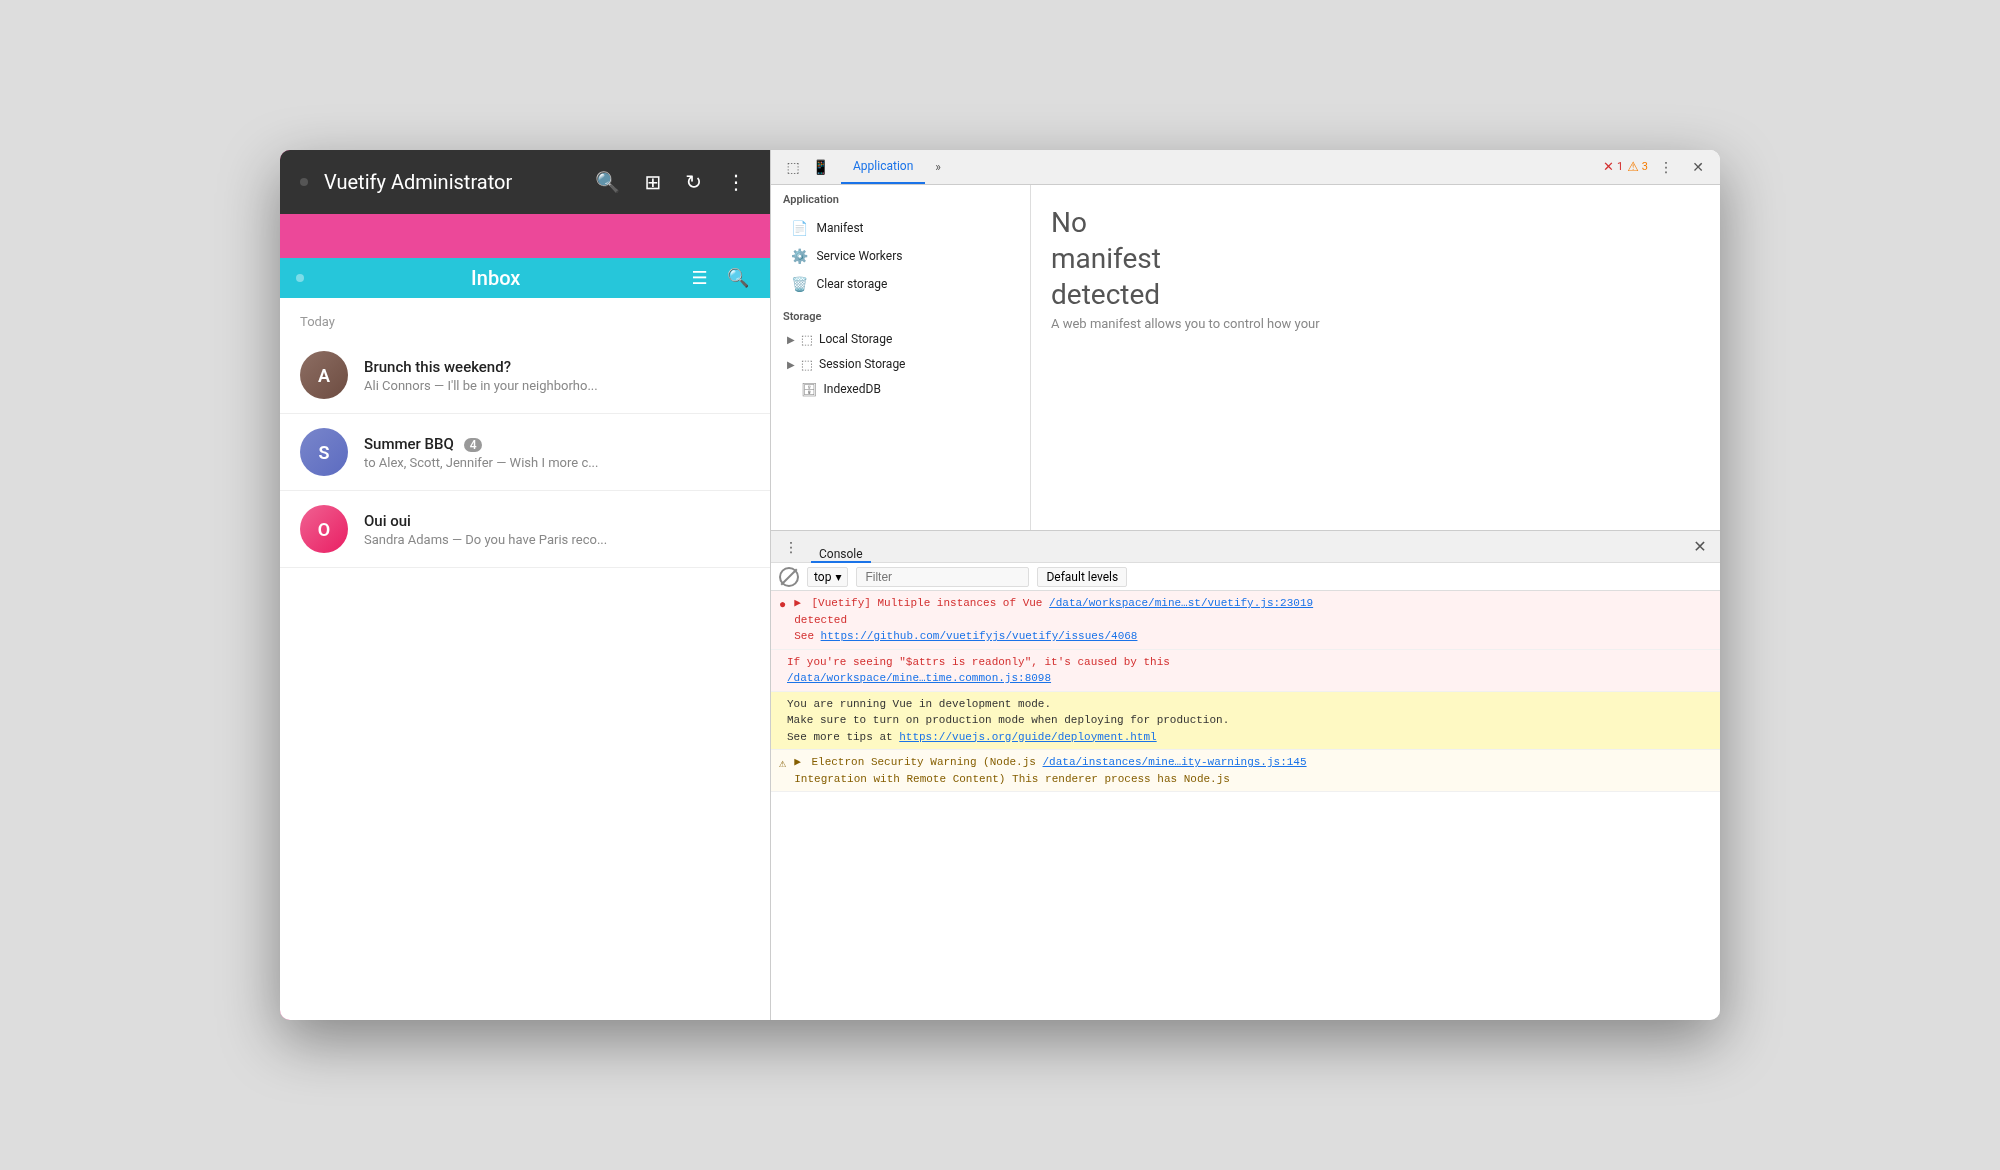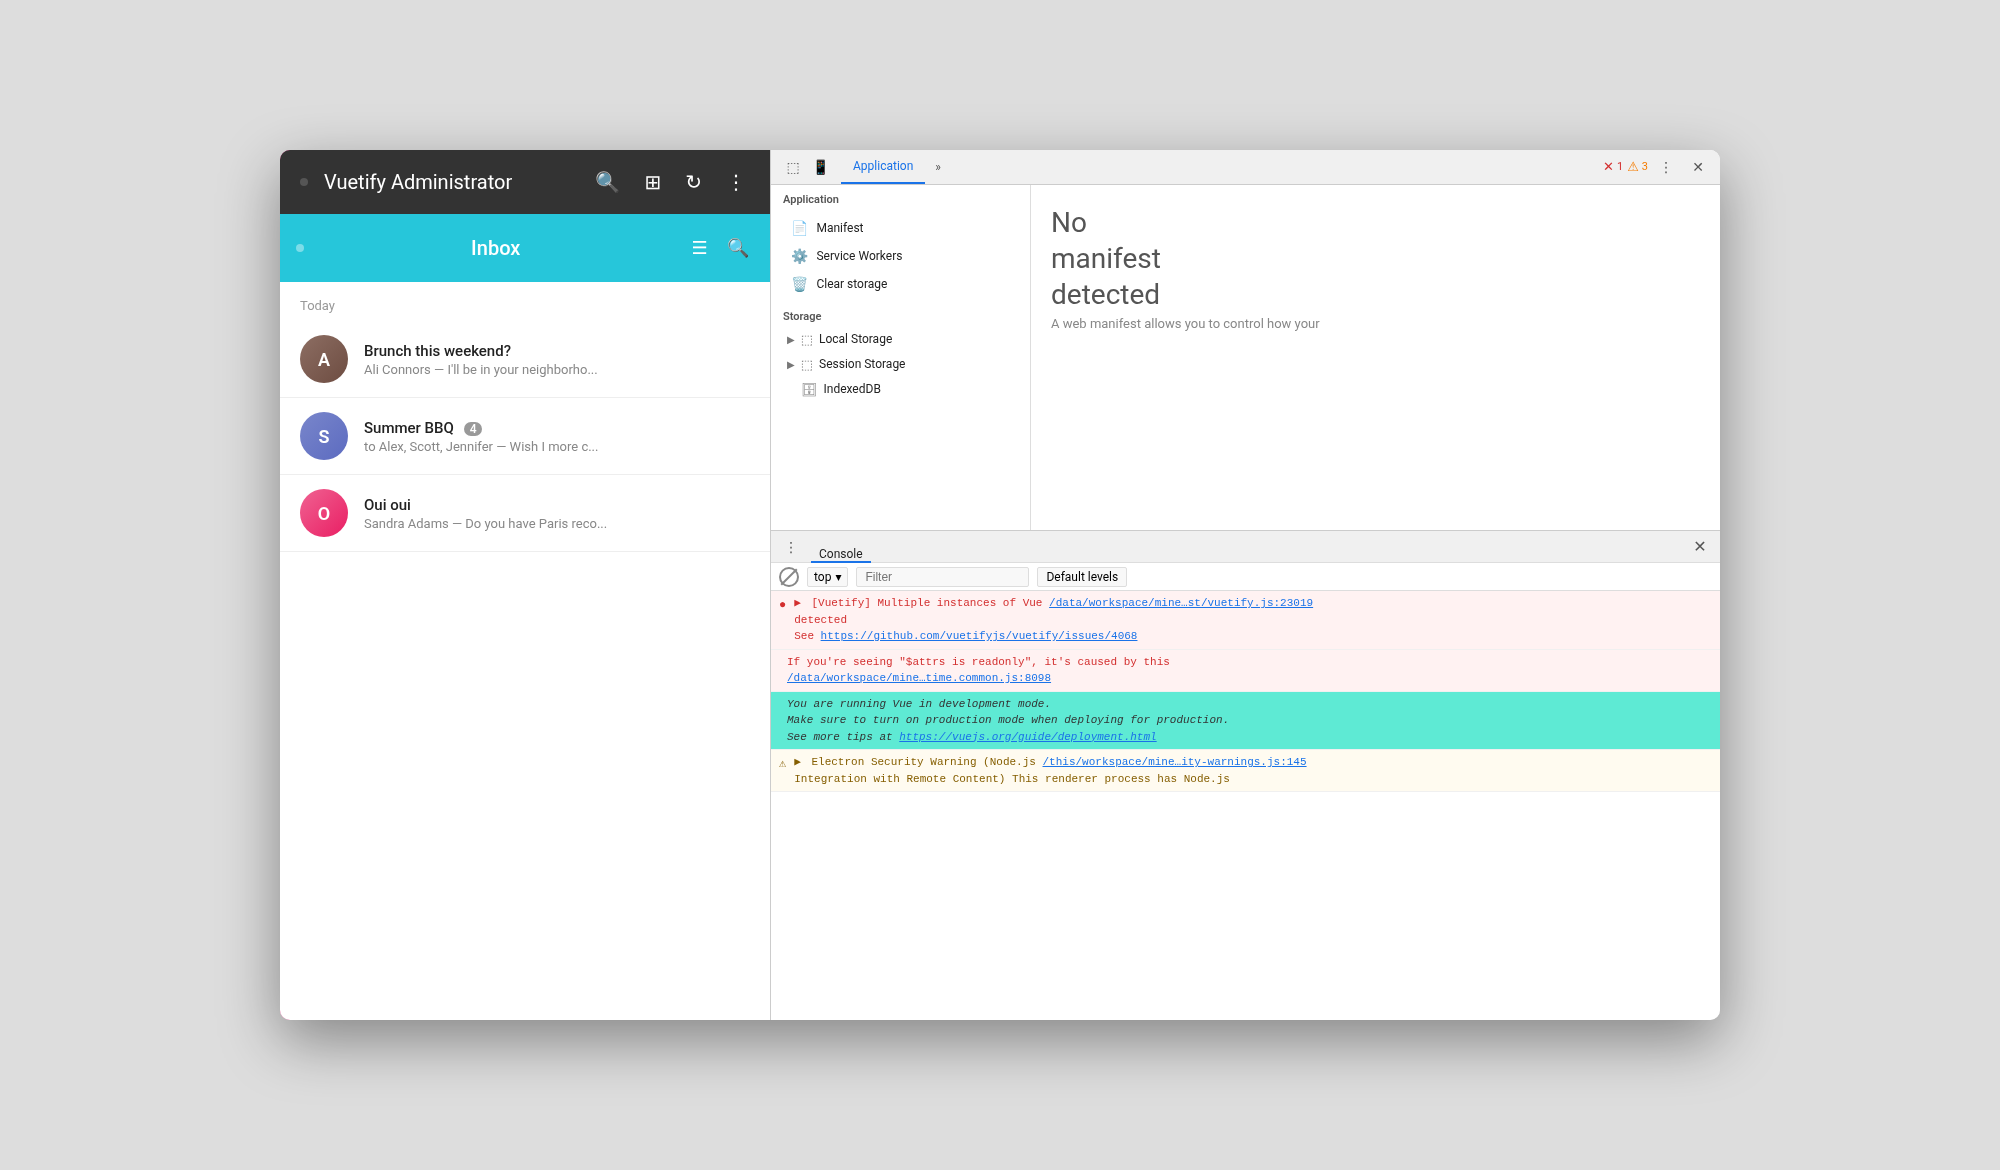--- a/index.html
+++ b/index.html
@@ -114,25 +114,26 @@
       color: #fff;
       cursor: pointer;
       font-size: 20px;
       padding: 4px;
       line-height: 1;
     }
 
     
     .inbox-bar {
       background: #26c6da;
-      height: 68px;
+      height: 40px;
       display: flex;
       align-items: center;
       padding: 0 16px;
       gap: 12px;
+      margin-top: 44px;
     }
 
     .inbox-dot {
       width: 8px;
       height: 8px;
       background: rgba(255,255,255,0.4);
       border-radius: 50%;
     }
 
     .inbox-title {
@@ -505,23 +506,22 @@
       background: #fff2f2;
       color: #d32f2f;
     }
 
     .console-msg.warning {
       background: #fffbf0;
       color: #855e00;
     }
 
     .console-msg.info {
-      background: #5eead4;
+      background: #fef9c3;
       color: #333;
-      font-style: italic;
     }
 
     .console-msg-icon {
       flex-shrink: 0;
       font-size: 12px;
       margin-top: 1px;
     }
 
     .console-msg-text {
       flex: 1;
@@ -737,21 +737,21 @@
                 <span>You are running Vue in development mode.<br>Make sure to turn on production mode when deploying for production.<br>See more tips at </span>
                 <a class="console-link">https://vuejs.org/guide/deployment.html</a>
               </div>
             </div>
 
             <div class="console-msg warning">
               <span class="console-msg-icon">⚠</span>
               <div class="console-msg-text">
                 <span class="console-expand">▶</span>
                 <span>Electron Security Warning (Node.js </span>
-                <a class="console-link">/this/workspace/mine…ity-warnings.js:145</a>
+                <a class="console-link">/data/instances/mine…ity-warnings.js:145</a>
                 <br>
                 <span>Integration with Remote Content) This renderer process has Node.js</span>
               </div>
             </div>
 
           </div>
         </div>
       </div>
     </div>
   </div>

